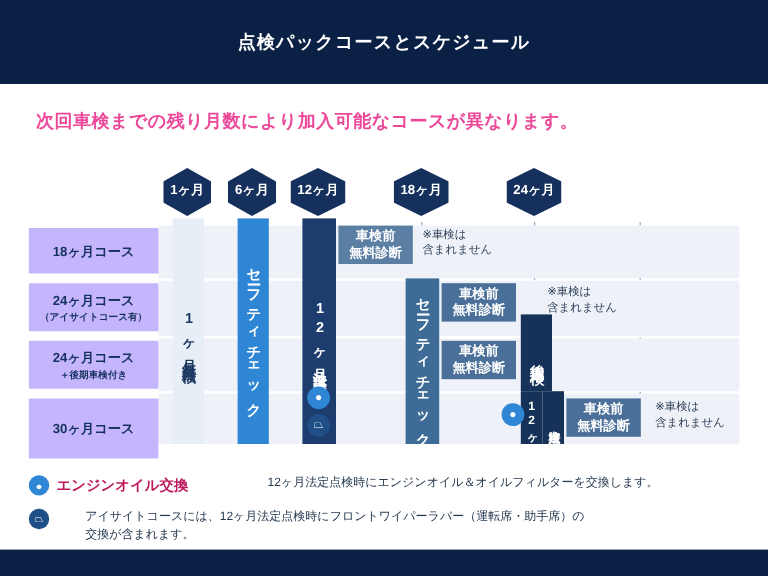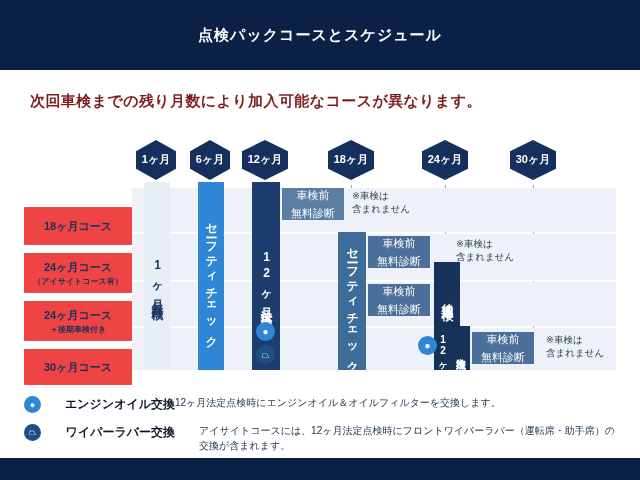--- a/index.html
+++ b/index.html
@@ -17,21 +17,21 @@
     background:#0b2045;
     display:flex;align-items:center;justify-content:center;
   }
   .header .title{
     color:#ffffff;font-size:15px;font-weight:bold;letter-spacing:1px;
   }
 
   
   .subtitle{
     position:absolute;left:0;top:92px;width:512px;text-align:center;
-    color:#7f1d1d;font-size:15px;font-weight:bold;letter-spacing:.4px;
+    color:#ec4899;font-size:15px;font-weight:bold;letter-spacing:.4px;
   }
 
   
   .marker{
     position:absolute;width:40px;height:40px;
     background:#15305c;
     clip-path:polygon(50% 0%,100% 28%,100% 72%,50% 100%,0% 72%,0% 28%);
     color:#fff;font-size:11px;font-weight:bold;
     display:flex;align-items:center;justify-content:center;
     text-align:center;line-height:1.05;
@@ -39,23 +39,23 @@
   .marker.wide{width:46px;}
 
   
   .vline{
     position:absolute;width:0;border-left:1px dashed #9aa7bb;
   }
 
   
   .rowlabel{
     position:absolute;left:24px;width:108px;
-    background:#ef4444;color:#16315d;
+    background:#c4b5fd;color:#16315d;
     display:flex;flex-direction:column;align-items:center;justify-content:center;
-    font-size:11px;font-weight:bold;border-radius:1px;margin-top:17px;
+    font-size:11px;font-weight:bold;border-radius:1px;
   }
   .rowlabel .sub{font-size:8px;font-weight:bold;margin-top:1px;}
 
   
   .vbar{
     position:absolute;
     color:#fff;
     display:flex;align-items:center;justify-content:center;
     font-size:12px;font-weight:bold;
     writing-mode:vertical-rl;
@@ -68,22 +68,22 @@
   .vbar.pale{background:#e8eef6;color:#1d3a63;}
   .vbar.blue{background:#2e86d4;}
   .vbar.navy{background:#1c3d6e;}
   .vbar.slate{background:#3e6c96;}
   .vbar.deep{background:#163258;}
 
   
   .hbox{
     position:absolute;
     background:#5b7ea3;color:#fff;
-    font-size:11px;font-weight:normal;
-    display:flex;align-items:center;justify-content:space-between;
+    font-size:11px;font-weight:bold;
+    display:flex;align-items:center;justify-content:center;
     text-align:center;line-height:1.3;
     box-sizing:border-box;
   }
   .hbox.dark{background:#4a6f98;}
 
   .note{
     position:absolute;color:#2c3e56;font-size:9.5px;line-height:1.35;
   }
 
   
@@ -97,21 +97,21 @@
   }
   .cicon.dk{background:#1f4f86;}
   .legend-row{position:absolute;display:flex;align-items:flex-start;}
   .legend-ic{
     width:17px;height:17px;border-radius:50%;background:#2e86d4;
     display:flex;align-items:center;justify-content:center;color:#fff;font-size:9px;
     flex:0 0 auto;margin-right:6px;
   }
   .legend-ic.dk{background:#1f4f86;}
   .legend-name{
-    color:#0f172a;font-size:12px;font-weight:bold;width:128px;flex:0 0 auto;text-align:right;
+    color:#be185d;font-size:12px;font-weight:bold;width:128px;flex:0 0 auto;
   }
   .legend-desc{color:#24384f;font-size:10px;line-height:1.45;}
 
   .footer{
     position:absolute;left:0;bottom:0;width:640px;height:22px;background:#0b2045;
   }
 </style>
 </head>
 <body>
 
@@ -138,41 +138,38 @@
   </div>
   <div class="marker wide" style="left:242px;top:140px;">
     <span>12ヶ月</span>
   </div>
   <div class="marker wide" style="left:328px;top:140px;">
     <span>18ヶ月</span>
   </div>
   <div class="marker wide" style="left:422px;top:140px;text-align:center;">
     <span>24ヶ月</span>
   </div>
-  <div class="marker wide" style="left:510px;top:140px;">
-    <span>30ヶ月</span>
-  </div>
 
   <div class="strip" style="top:188px;width:484px;height:44px;"></div>
   <div class="strip" style="top:234px;width:484px;height:46px;"></div>
   <div class="strip" style="top:282px;width:484px;height:44px;"></div>
   <div class="strip" style="top:328px;width:484px;height:42px;"></div>
 
   <div class="rowlabel" style="top:190px;height:38px;">
     <span>18ヶ月コース</span>
   </div>
   <div class="rowlabel" style="top:236px;height:40px;">
     <span>24ヶ月コース</span>
     <span class="sub">（アイサイトコース有）</span>
   </div>
   <div class="rowlabel" style="top:284px;height:40px;">
     <span>24ヶ月コース</span>
     <span class="sub">＋後期車検付き</span>
   </div>
-  <div class="rowlabel" style="top:332px;height:36px;">
+  <div class="rowlabel" style="top:332px;height:50px;">
     <span>30ヶ月コース</span>
   </div>
 
   <div class="vbar pale" style="left:144px;top:182px;width:26px;height:188px;">1ヶ月無料点検</div>
 
   <div class="vbar blue" style="left:198px;top:182px;width:26px;height:188px;">セーフティチェック</div>
 
   <div class="vbar navy" style="left:252px;top:182px;width:28px;height:188px;">12ヶ月法定点検</div>
 
   <div class="vbar slate" style="left:338px;top:232px;width:28px;height:138px;">セーフティチェック</div>
@@ -215,23 +212,22 @@
     <div>含まれません</div>
   </div>
 
   <div class="cicon" style="left:256px;top:322px;">●</div>
   <div class="cicon dk" style="left:256px;top:345px;">⏢</div>
   <div class="cicon" style="left:418px;top:336px;">●</div>
 
   <div class="legend-row" style="left:24px;top:396px;width:600px;">
     <div class="legend-ic">●</div>
     <div class="legend-name">エンジンオイル交換</div>
-    <div class="legend-desc" style="width:420px;">12ヶ月法定点検時にエンジンオイル＆オイルフィルターを交換します。</div>
+    <div class="legend-desc" style="width:420px;margin-left:48px;">12ヶ月法定点検時にエンジンオイル＆オイルフィルターを交換します。</div>
   </div>
 
   <div class="legend-row" style="left:24px;top:424px;width:600px;">
     <div class="legend-ic dk">⏢</div>
-    <div class="legend-name">ワイパーラバー交換</div>
     <div class="legend-desc" style="width:420px;margin-left:24px;">アイサイトコースには、12ヶ月法定点検時にフロントワイパーラバー（運転席・助手席）の交換が含まれます。</div>
   </div>
 
   <div class="footer"></div>
 </div>
 
 </body></html>

